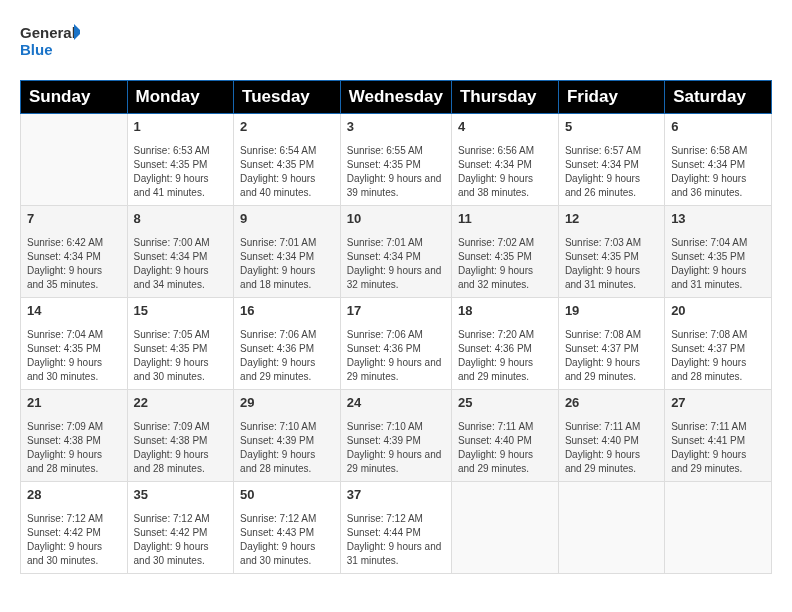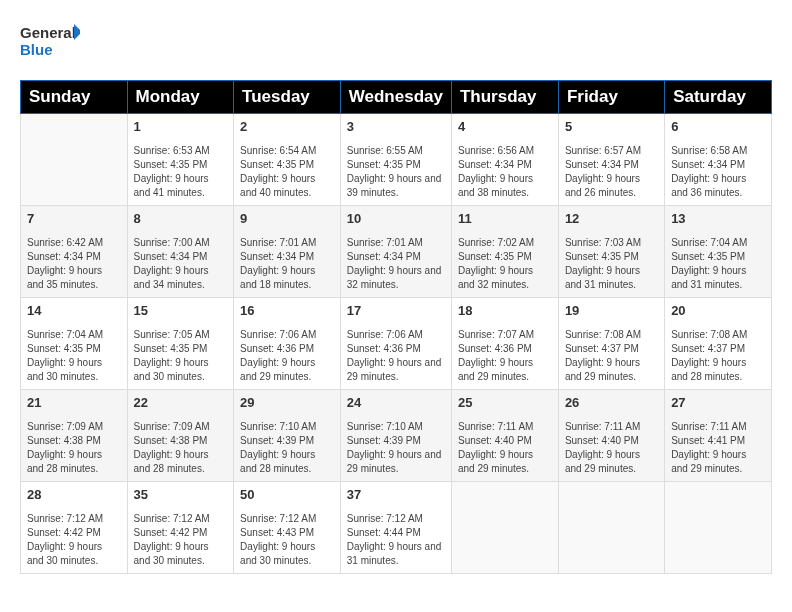--- a/index.html
+++ b/index.html
@@ -245,21 +245,21 @@
         <span class="day-number">17</span>
         <div class="day-info">
           <span>Sunrise: 7:06 AM</span><br>
           <span>Sunset: 4:36 PM</span><br>
           <span>Daylight: 9 hours and 29 minutes.</span>
         </div>
       </td>
         <td>
         <span class="day-number">18</span>
         <div class="day-info">
-          <span>Sunrise: 7:07 AM</span><br>
+          <span>Sunrise: 7:20 AM</span><br>
           <span>Sunset: 4:36 PM</span><br>
           <span>Daylight: 9 hours and 29 minutes.</span>
         </div>
       </td>
         <td>
         <span class="day-number">19</span>
         <div class="day-info">
           <span>Sunrise: 7:08 AM</span><br>
           <span>Sunset: 4:37 PM</span><br>
           <span>Daylight: 9 hours and 29 minutes.</span>

